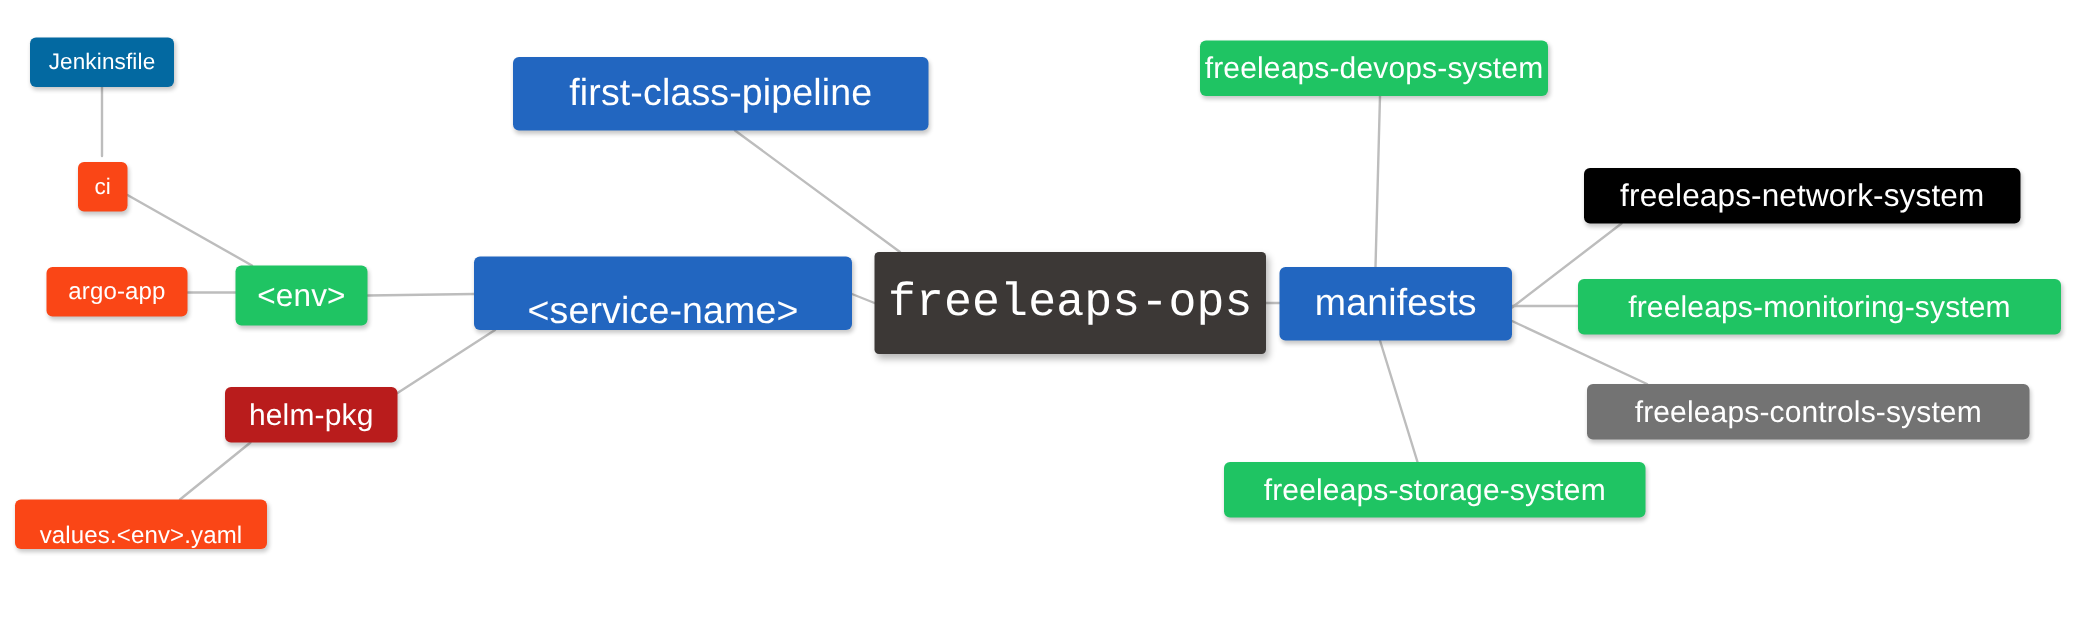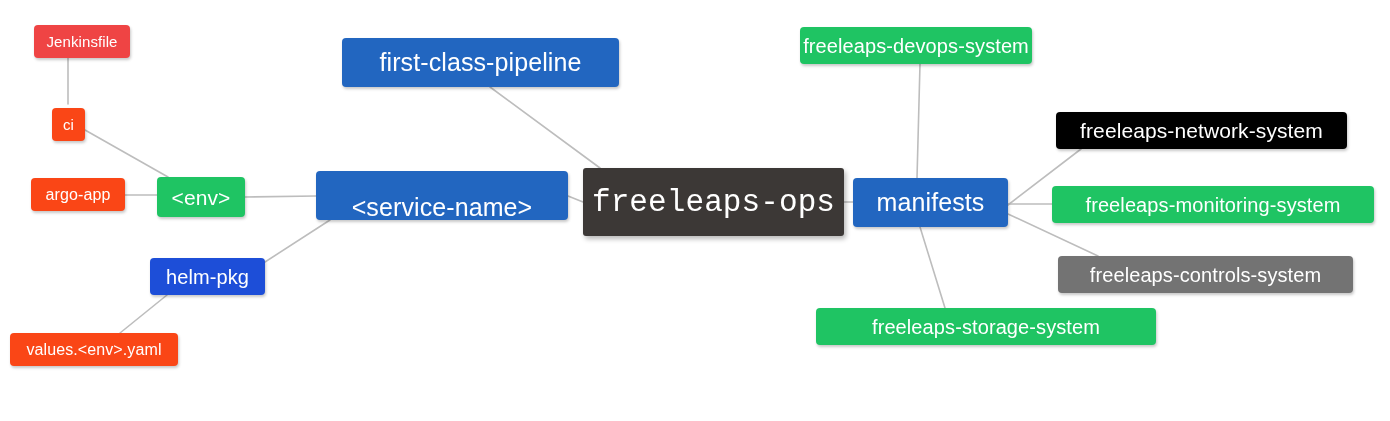--- a/index.html
+++ b/index.html
@@ -80,44 +80,44 @@
       </div>
       <div class="mm-node" style="left: 315px; top: 38px; width: 277px; height: 49px; background: rgb(34, 102, 192); font-size: 25px; margin-left: 27px;">
         <span>first-class-pipeline</span>
       </div>
       <div class="mm-node" style="left: 853px; top: 178px; width: 155px; height: 49px; background: rgb(34, 102, 192); font-size: 25px;">
         <span>manifests</span>
       </div>
       <div class="mm-node" style="left: 157px; top: 177px; width: 88px; height: 40px; background: rgb(31, 196, 99); font-size: 21px;">
         <span>&lt;env&gt;</span>
       </div>
-      <div class="mm-node lvl-small" style="left: 150px; top: 258px; width: 115px; height: 37px; background: #1d4ed8; font-size: 20px;">
+      <div class="mm-node lvl-small" style="left: 150px; top: 258px; width: 115px; height: 37px; background: #b91c1c; font-size: 20px;">
         <span>helm-pkg</span>
       </div>
-      <div class="mm-node lvl-small" style="left: 34px; top: 25px; width: 96px; height: 33px; background: #ef4444; font-size: 15px;">
+      <div class="mm-node lvl-small" style="left: 20px; top: 25px; width: 96px; height: 33px; background: #0369a1; font-size: 15px;">
         <span>Jenkinsfile</span>
       </div>
       <div class="mm-node lvl-small" style="left: 52px; top: 108px; width: 33px; height: 33px; background: rgb(250, 70, 22); font-size: 15px;">
         <span>ci</span>
       </div>
       <div class="mm-node lvl-small" style="left: 31px; top: 178px; width: 94px; height: 33px; background: rgb(250, 70, 22); font-size: 16px;">
         <span>argo-app</span>
       </div>
-      <div class="mm-node lvl-small" style="left: 10px; top: 333px; width: 168px; height: 33px; background: rgb(250, 70, 22); font-size: 16px;">
+      <div class="mm-node lvl-small" style="left: 10px; top: 333px; width: 168px; height: 33px; background: rgb(250, 70, 22); font-size: 16px; align-items: flex-end;">
         <span>values.&lt;env&gt;.yaml</span>
       </div>
       <div class="mm-node lvl-small" style="left: 800px; top: 27px; width: 232px; height: 37px; background: rgb(31, 196, 99); font-size: 20px;">
         <span>freeleaps-devops-system</span>
       </div>
       <div class="mm-node lvl-small" style="left: 1056px; top: 112px; width: 291px; height: 37px; background: #000000; font-size: 21px;">
         <span>freeleaps-network-system</span>
       </div>
       <div class="mm-node lvl-small" style="left: 1052px; top: 186px; width: 322px; height: 37px; background: rgb(31, 196, 99); font-size: 20px;">
         <span>freeleaps-monitoring-system</span>
       </div>
       <div class="mm-node lvl-small" style="left: 1058px; top: 256px; width: 295px; height: 37px; background: #737373; font-size: 20px;">
         <span>freeleaps-controls-system</span>
       </div>
-      <div class="mm-node lvl-small" style="left: 816px; top: 308px; width: 340px; height: 37px; background: rgb(31, 196, 99); font-size: 20px;">
+      <div class="mm-node lvl-small" style="left: 816px; top: 308px; width: 281px; height: 37px; background: rgb(31, 196, 99); font-size: 20px;">
         <span>freeleaps-storage-system</span>
       </div>
     </div>
 </div>
 
 </body></html>

